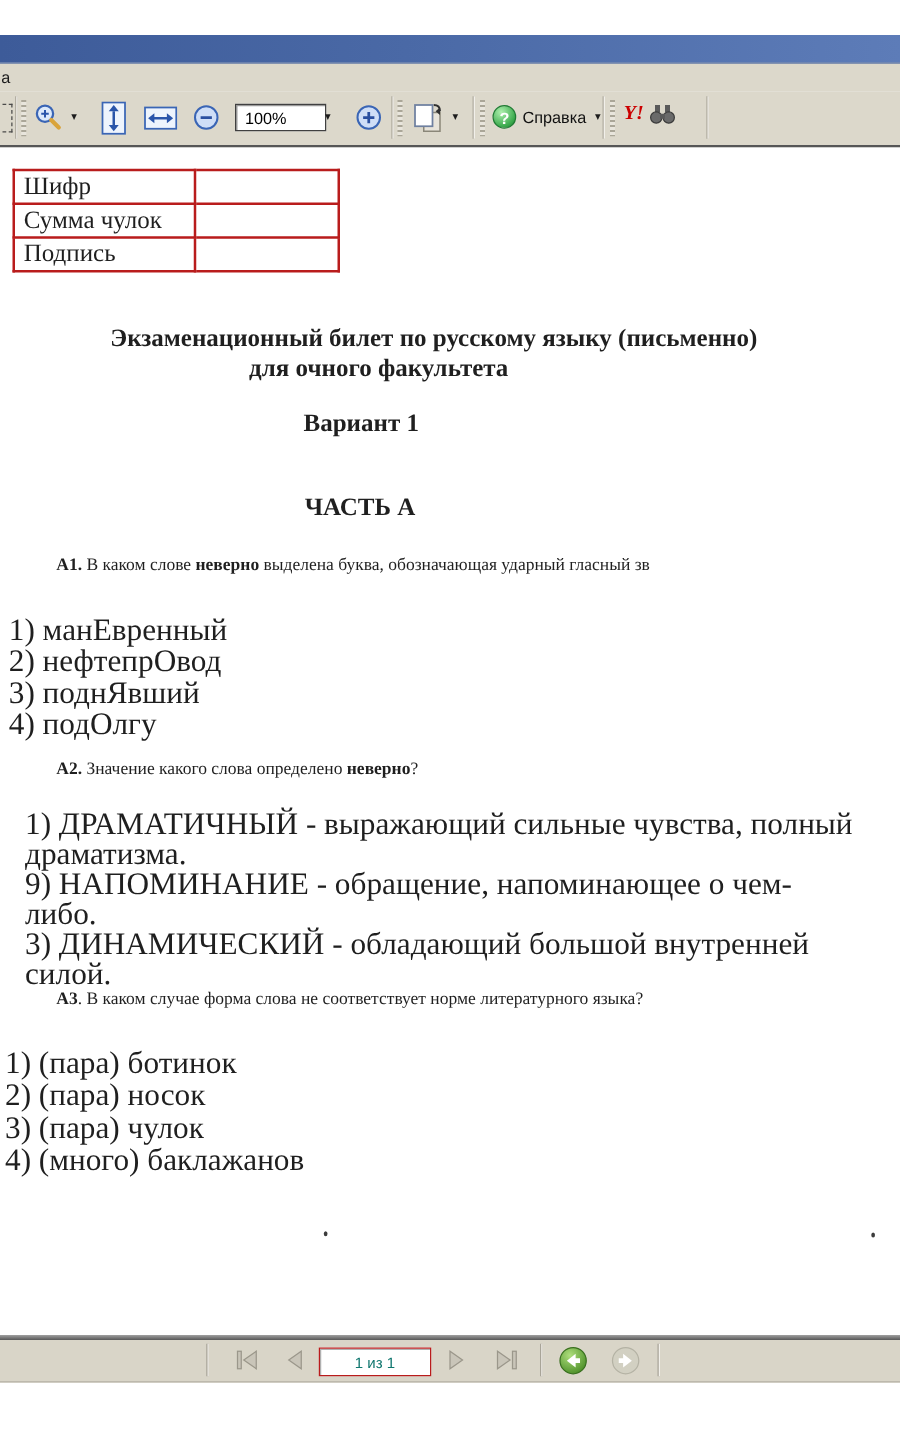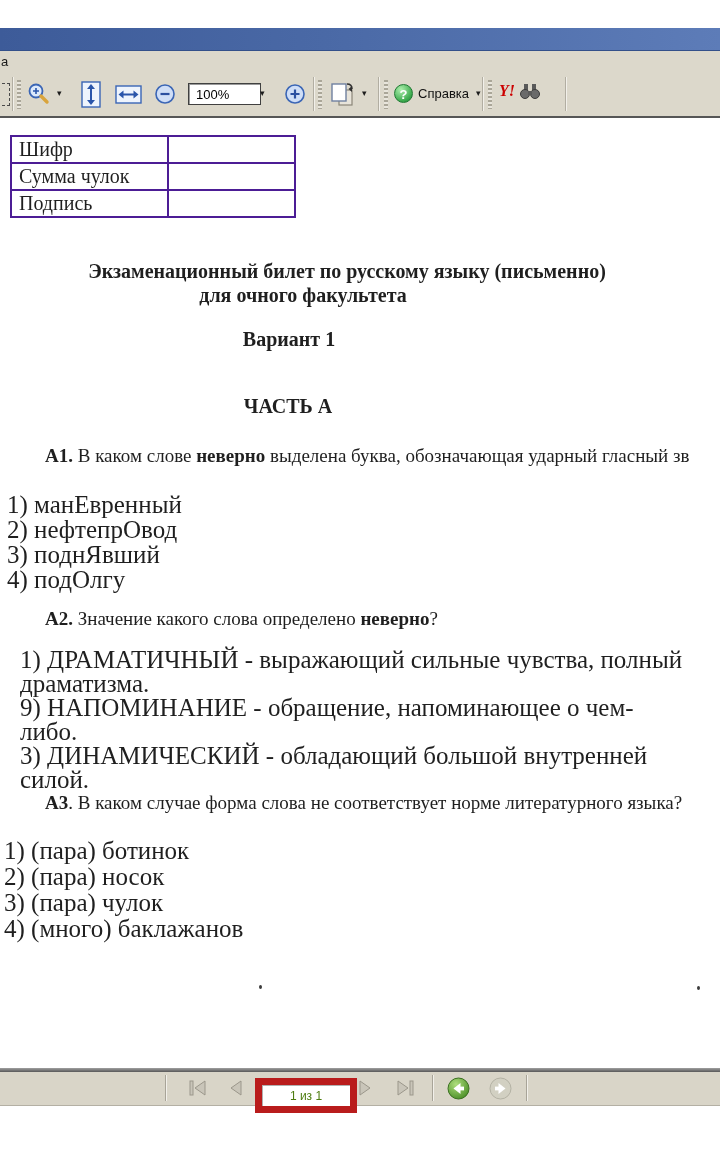--- a/index.html
+++ b/index.html
@@ -39,39 +39,39 @@
     width:19px; height:19px; border-radius:50%;
     background:radial-gradient(circle at 35% 28%, #aef0ae, #3aa94c 70%, #1f7a33);
     color:#fff; font-weight:bold; font-size:13px; line-height:19px; text-align:center;
     border:1px solid #1f7a33; box-sizing:border-box;
   }
   .help-label { font-size:13px; color:#111; margin:0 7px 0 5px; }
   .y-logo { font-family:"Liberation Serif",serif; font-style:italic; font-weight:bold; font-size:16px; color:#cc0000; }
   
   .doc { position:absolute; top:118px; left:0; width:720px; height:950px; background:#ffffff; color:#1f1f1f; font-family:"Liberation Serif", serif; }
   .score-table { position:absolute; top:17px; left:10px; border-collapse:collapse; }
-  .score-table td { border:2px solid #4c1d95; height:25px; font-size:20px; padding:0 12px 0 7px; }
+  .score-table td { border:2px solid #b91c1c; height:25px; font-size:20px; padding:0 0 0 7px; }
   .score-table td.lbl { width:136px; }
   .score-table td.val { width:106px; }
   .center-line { position:absolute; text-align:center; font-weight:bold; }
-  .q { position:absolute; left:0; width:720px; padding-left:45px; box-sizing:border-box; font-size:19px; white-space:nowrap; overflow:hidden; }
+  .q { position:absolute; left:0; width:720px; padding-left:45px; box-sizing:border-box; font-size:14px; white-space:nowrap; overflow:hidden; }
   .b { font-weight:bold; }
   .opts { position:absolute; font-size:25px; }
   .artifact { position:absolute; width:3px; height:4px; background:#3c3c3c; border-radius:50%; }
   
   .doc-edge { position:absolute; top:1068px; left:0; width:720px; height:4px;
     background:linear-gradient(to bottom,#a0a0a0,#585858); }
   .navbar { position:absolute; top:1072px; left:0; width:720px; height:33px;
     background:#d9d5c8; border-bottom:1px solid #b4b0a4; }
   .nav-sep { position:absolute; top:3px; width:1px; height:26px; background:#a8a498; border-right:1px solid #f2f0ea; }
   .nav-btn { position:absolute; top:6px; }
   .page-box {
     position:absolute; left:255px; top:6px; width:84px; height:19px;
-    background:#fff; border:7px solid #b91c1c; box-shadow:inset 1px 1px 0 #b0b0b0;
-    text-align:center; font-size:12px; font-family:"Liberation Sans",sans-serif; color:#4d7c0f;
+    background:#fff; border:1px solid #b91c1c; box-shadow:inset 1px 1px 0 #b0b0b0;
+    text-align:center; font-size:12px; font-family:"Liberation Sans",sans-serif; color:#0f766e;
   }
 </style>
 </head>
 <body>
 
 <div class="screen">
 
   <div class="titlebar"></div>
 
   <div class="menubar">

